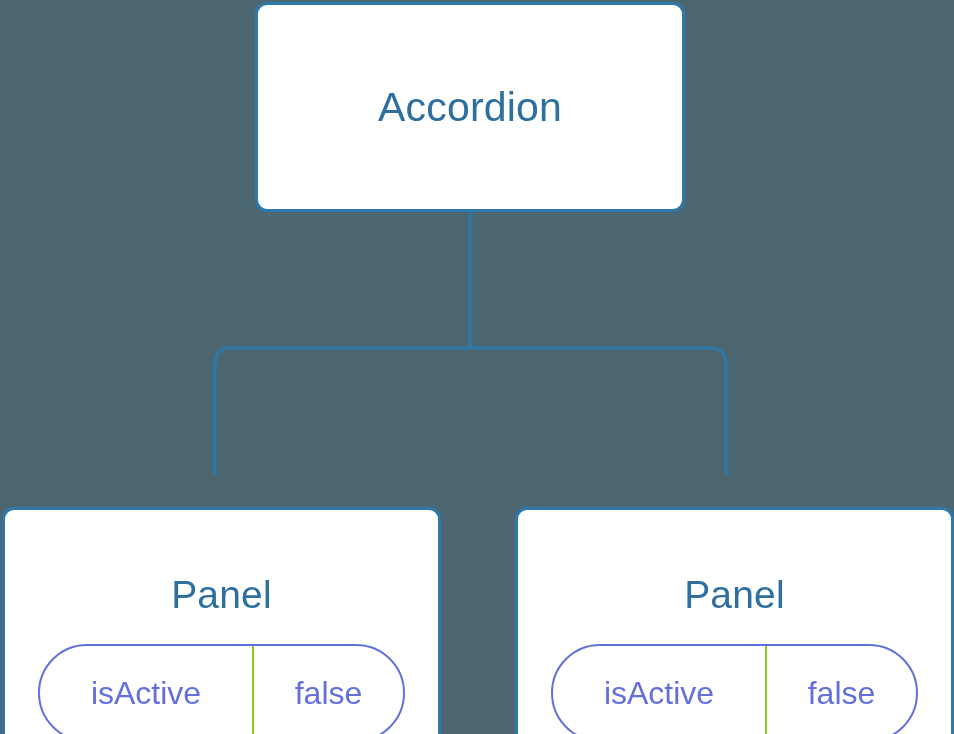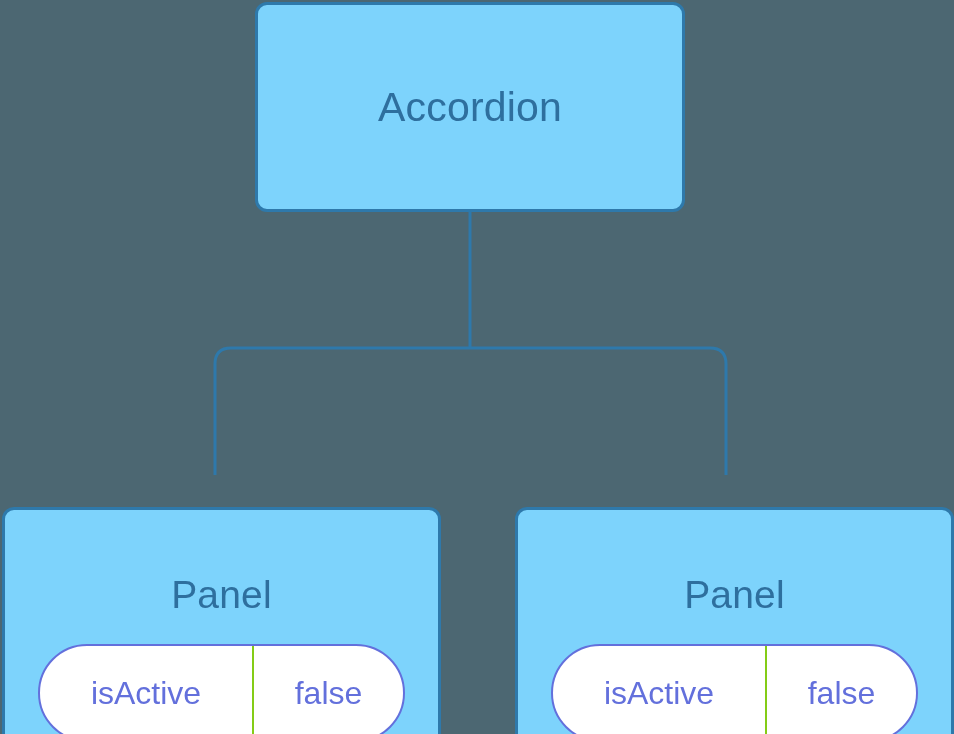--- a/index.html
+++ b/index.html
@@ -28,21 +28,21 @@
     top: 0;
     width: 954px;
     height: 734px;
     z-index: 1;
   }
 
   
   .node {
     position: absolute;
     z-index: 2;
-    background: #7dd3fc;
+    background: #ffffff;
     border: 3px solid #2e79ab;
     border-radius: 12px;
     box-sizing: border-box;
     display: flex;
     flex-direction: column;
     align-items: center;
   }
 
   .node-root {
     left: 255px;

